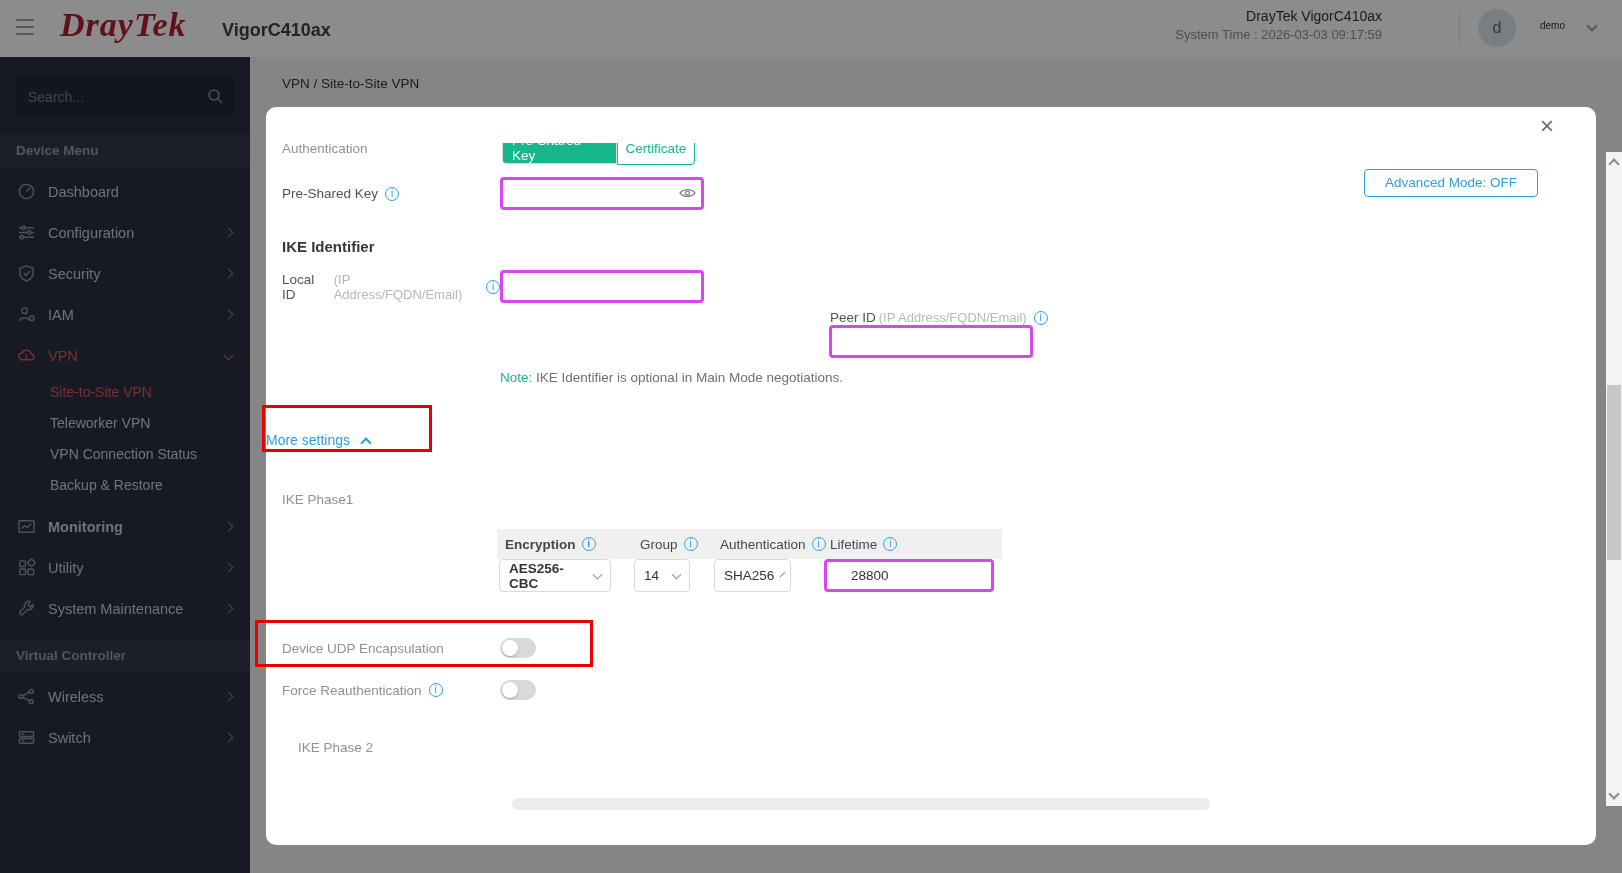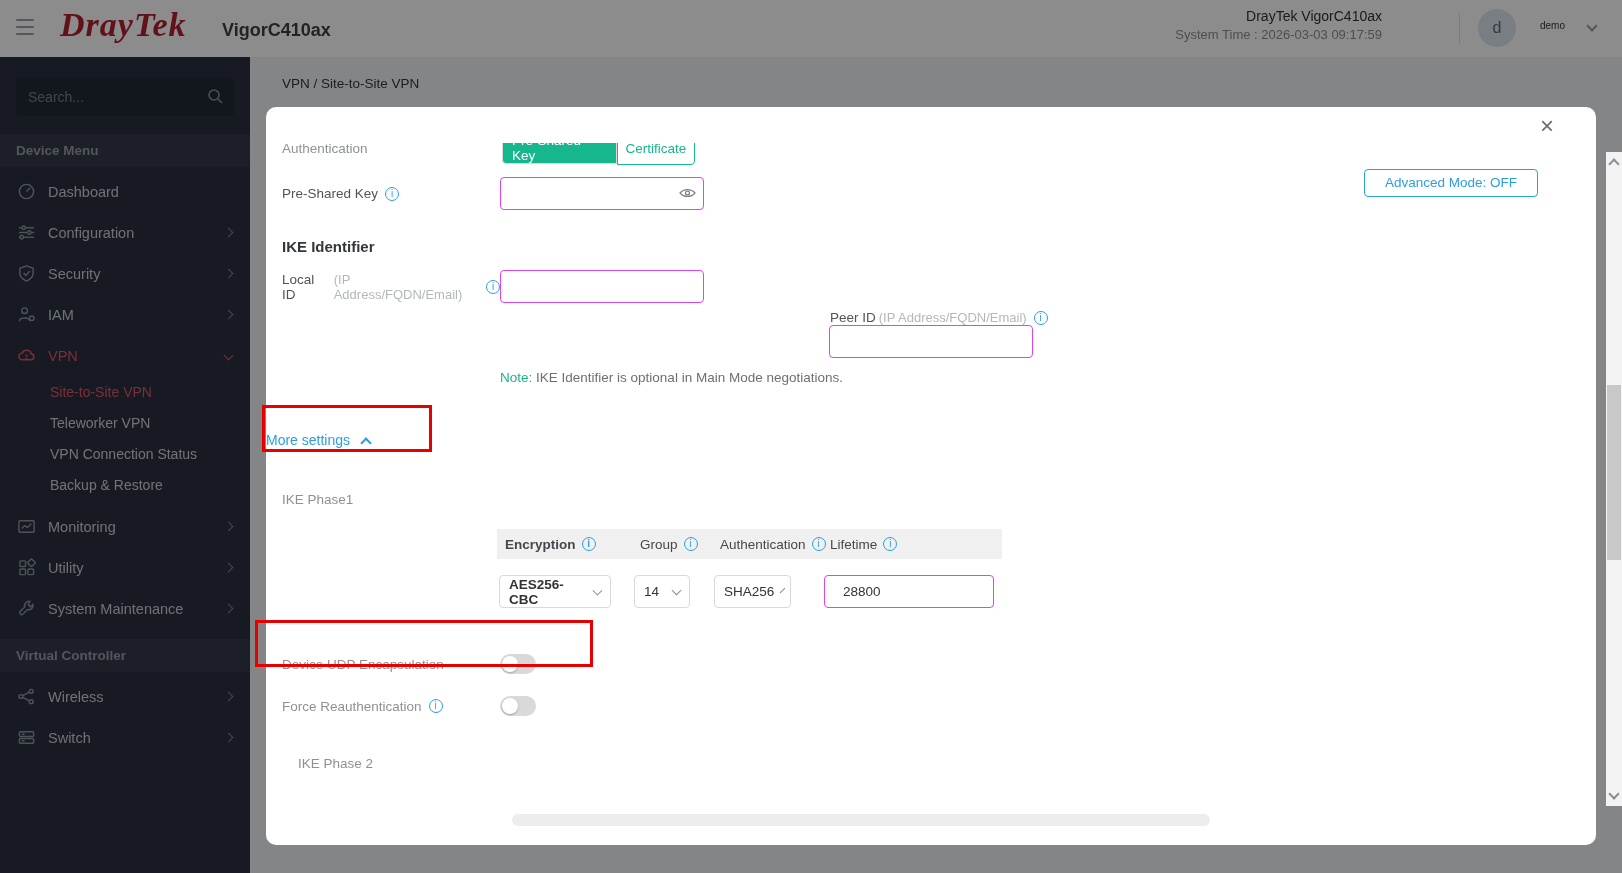--- a/index.html
+++ b/index.html
@@ -55,41 +55,41 @@
   .hint { font-size:13px; color:#b3b8bd; margin-left:3px; }
   .info-i { width:14px; height:14px; border:1px solid #2b9fe0; border-radius:50%; color:#2b9fe0; font-size:10px; line-height:12px; text-align:center; margin-left:7px; flex:none; cursor:pointer; font-style:normal; }
 
   .auth-row { height:34px; margin-top:-12px; }
   .tabs { display:flex; }
   .tab { height:34px; font-size:13.5px; display:flex; align-items:center; justify-content:center; cursor:pointer; }
   .tab.sel { width:115px; background:#17b78e; color:#ffffff; border-radius:4px 0 0 4px; }
   .tab.unsel { width:78px; background:#ffffff; color:#17b78e; border:1px solid #17b78e; border-radius:0 4px 4px 0; }
 
   .psk-row { margin-top:12px; }
-  .text-input { height:33px; border:1px solid #d946ef; border-radius:4px; font-size:13.5px; color:#333; padding:0 18px; outline:none; width:204px; }
+  .text-input { height:33px; border:3px solid #d946ef; border-radius:4px; font-size:13.5px; color:#333; padding:0 24px; outline:none; width:204px; }
   .psk-wrap { position:relative; width:204px; }
   .eye { position:absolute; right:8px; top:10px; cursor:pointer; }
 
   .sec-heading { margin-top:28px; padding-left:16px; font-size:15px; font-weight:bold; color:#33373b; }
   .localid-row { margin-top:15px; }
   .peerid-row { margin-top:7px;flex-direction:column; }
   .note-row { margin-top:12px; padding-left:234px; font-size:13.5px; }
   .note-k { color:#1cb48c; }
   .note-t { color:#6b7075; }
 
   .more-row { margin-top:47px; display:flex; align-items:center; cursor:pointer; }
   .more-lbl { font-size:14px; color:#2b9fe0; }
   .chev-up { width:8px; height:8px; border-right:2px solid #2b9fe0; border-bottom:2px solid #2b9fe0; transform:rotate(-135deg); margin-left:12px; margin-top:5px; }
 
   .phase1-lbl { margin-top:44px; padding-left:16px; font-size:13.5px; color:#8c9196; }
   .tbl-head { margin-top:22px; margin-left:231px; width:505px; height:30px; background:#f0f0f0; display:flex; align-items:center; }
   .th { display:flex; align-items:center; font-size:13.5px; color:#44484c; padding-left:8px; }
   .th .info-i { margin-left:6px; }
   .c1 { width:135px; flex:none;font-weight:bold; } .c2 { width:80px; flex:none; } .c3 { width:110px; flex:none; } .c4 { width:180px; flex:none; }
-  .ctl-row { margin-top:16px; margin-left:231px; width:505px; display:flex; align-items:center; }
+  .ctl-row { margin-top:0; margin-left:231px; width:505px; display:flex; align-items:center; }
   .sel { height:33px; border:1px solid #d9d9d9; border-radius:4px; background:#fff; display:flex; align-items:center; justify-content:space-between; padding:0 9px; font-size:13.5px; color:#333; cursor:pointer; margin-left:2px; }
   .sel .sel-chev { width:7px; height:7px; border-right:1.5px solid #8a8f94; border-bottom:1.5px solid #8a8f94; transform:rotate(45deg); margin-top:-3px; margin-left:8px; }
   .w-enc { width:112px; } .w-grp { width:56px; } .w-auth { width:77px; }
   .life-input { width:170px; margin-left:2px; }
 
   .toggle-row1 { margin-top:46px; }
   .toggle-row2 { margin-top:22px; }
   .toggle { width:36px; height:20px; border-radius:10px; background:#d9d9d9; position:relative; cursor:pointer; flex:none; }
   .toggle .knob { position:absolute; left:2px; top:2px; width:16px; height:16px; border-radius:50%; background:#fff; box-shadow:0 1px 2px rgba(0,0,0,0.25); }
   .phase2-lbl { margin-top:40px; padding-left:32px; font-size:13.5px; color:#8c9196; }
@@ -209,21 +209,21 @@
   <div class="sub-item">
       <span>Teleworker VPN</span>
     </div>
   <div class="sub-item">
       <span>VPN Connection Status</span>
     </div>
   <div class="sub-item">
       <span>Backup &amp; Restore</span>
     </div>
 
-  <div class="side-item" style="margin-top:6px;">
+  <div class="side-item" style="margin-top:6px;font-weight:bold;">
     <span class="ico">
       <svg width="19" height="19" viewBox="0 0 20 20" fill="none" stroke="#8e95a1" stroke-width="1.5">
           <rect x="2" y="4" width="16" height="12" rx="1"></rect>
           <polyline points="5,12 8,9 11,11 15,7"></polyline>
         </svg>
     </span>
     <span>Monitoring</span>
     <span class="chev"></span>
   </div>
 

